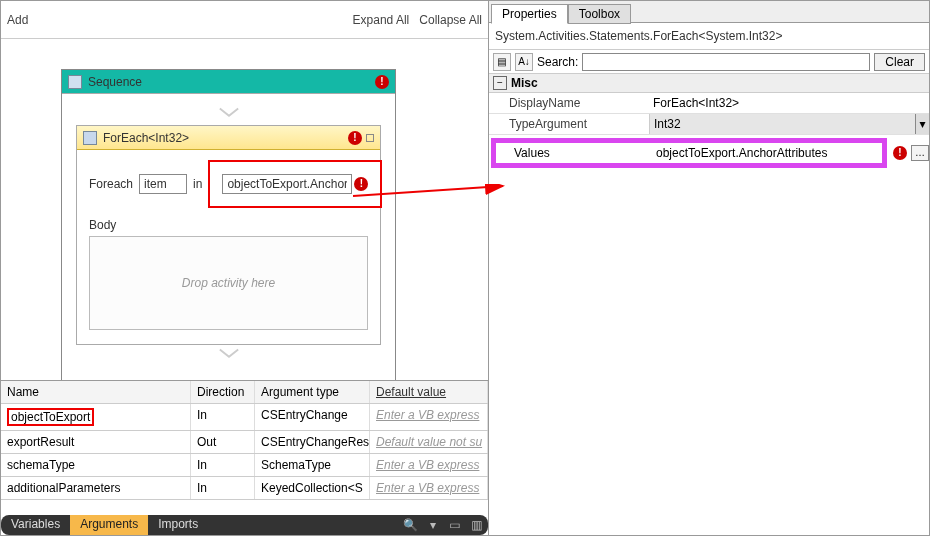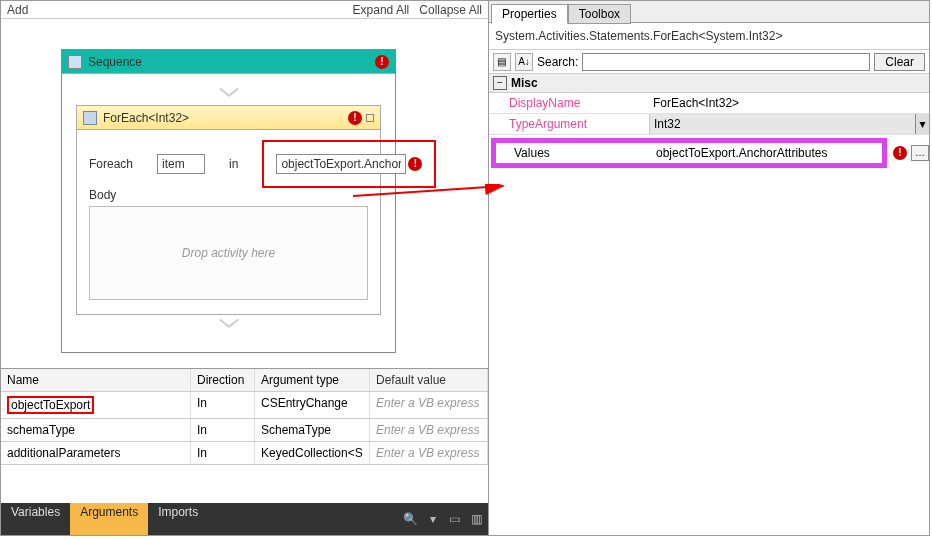--- a/index.html
+++ b/index.html
@@ -4,21 +4,21 @@
 <style>
 * { box-sizing: border-box; margin: 0; padding: 0; font-family: "Segoe UI", Tahoma, sans-serif; font-size: 12px; }
 body { background: #fff; width: 932px; height: 539px; overflow: hidden; position: relative; }
 
 .main { display: flex; width: 930px; height: 536px; border: 1px solid #999; }
 
 .left-pane { width: 488px; border-right: 1px solid #999; display: flex; flex-direction: column; position: relative; }
 .right-pane { flex: 1; display: flex; flex-direction: column; }
 
 
-.left-top { height: 18px; display: flex; align-items: center; padding: 0 6px; border-bottom: 1px solid #ccc; }
+.left-top { height: 38px; display: flex; align-items: center; padding: 0 6px; border-bottom: 1px solid #ccc; }
 .left-top .btn { color: #444; cursor: pointer; }
 .left-top .spacer { flex: 1; }
 .left-top .btn + .btn { margin-left: 10px; }
 
 
 .canvas { flex: 1; overflow: hidden; padding: 30px 60px 10px; }
 .sequence { width: 335px; border: 1px solid #888; }
 .seq-header { height: 24px; display: flex; align-items: center; background: #14b8a6; padding: 0 6px; border-bottom: 1px solid #aaa; }
 .seq-header .ico { width: 14px; height: 14px; background: #d0e0f0; border: 1px solid #789; margin-right: 6px; }
 .seq-header .title { flex: 1; color: #333; }
@@ -28,46 +28,46 @@
 .seq-body { padding: 10px 14px 16px; }
 .drop-arrow { text-align: center; color: #ccc; padding: 2px; }
 .drop-arrow svg { width: 22px; height: 14px; }
 
 .foreach-box { border: 1px solid #aaa; }
 .foreach-header { height: 24px; display: flex; align-items: center; background: linear-gradient(#fff6c6,#ffe68f); padding: 0 6px; border-bottom: 1px solid #d0b030; }
 .foreach-header .ico { width: 14px; height: 14px; background: #c8d8ec; border: 1px solid #789; margin-right: 6px; }
 .foreach-header .title { flex: 1; color: #333; }
 
 .foreach-body { padding: 10px 12px 14px; }
-.fe-row { display: flex; align-items: center; gap: 24px; }
+.fe-row { display: flex; align-items: center; gap: 6px; margin-bottom: 10px; }
 .fe-row .lbl { color: #333; }
 .fe-input { height: 20px; border: 1px solid #888; background: #fff; padding: 0 4px; color: #333; }
 .fe-item { width: 48px; }
 .fe-in-wrap { display: flex; align-items: center; border: 2px solid #e00; padding: 12px; }
 .fe-in-wrap .fe-input { width: 130px; }
 .fe-in-wrap .err-ico { margin-left: 2px; }
 
 .body-lbl { color: #333; margin-bottom: 4px; }
 .drop-zone { height: 94px; border: 1px solid #bbb; background: #fcfcfc; display: flex; align-items: center; justify-content: center; color: #999; font-style: italic; }
 
 
 .args { height: 135px; border-top: 1px solid #999; display: flex; flex-direction: column; }
 .args-head, .args-row { display: flex; border-bottom: 1px solid #ccc; }
 .args-head { background: #f4f4f4; }
 .args-head > div, .args-row > div { padding: 4px 6px; border-right: 1px solid #ddd; overflow: hidden; white-space: nowrap; }
 .col-name { width: 190px; }
 .col-dir { width: 64px; }
 .col-type { width: 115px; }
-.col-def { flex: 1; color: #333; }
+.col-def { flex: 1; color: #333; text-decoration: underline; }
 .args-row .col-def.placeholder { color: #999; font-style: italic; }
 .args-body { overflow-y: scroll; flex:1; }
 .highlighted-name { border: 2px solid #e00; display: inline-block; padding: 0 2px; }
 
 
-.bottom-tabs { height: 32px; background: #333; display: flex; align-items: stretch; color: #ddd; font-size: 12px; }
+.bottom-tabs { height: 20px; background: #333; display: flex; align-items: stretch; color: #ddd; font-size: 12px; border-radius: 8px; }
 .bottom-tabs .tab { padding: 2px 10px; cursor: pointer; }
 .bottom-tabs .tab.active { background: #f7b84a; color: #222; }
 .bottom-tabs .spacer { flex: 1; }
 .bottom-tabs .ico-btn { width: 22px; display: flex; align-items: center; justify-content: center; color: #bbb; cursor: pointer; }
 
 
 .tabstrip { height: 22px; display: flex; align-items: flex-end; background: #eee; border-bottom: 1px solid #999; padding-left: 2px; gap: 0; }
 .tabstrip .tab { padding: 2px 10px; border: 1px solid #999; background: #e0e0e0; position: relative; top: 2px; cursor: pointer; }
 .tabstrip .tab.active { background: #fff; border-bottom: 1px solid #fff; }
 
@@ -76,21 +76,21 @@
 .tb-ico { width: 18px; height: 18px; border: 1px solid #aaa; background: #f4f4f4; display:flex; align-items:center; justify-content:center; cursor:pointer; font-size:10px; }
 .prop-toolbar input { flex: 1; height: 18px; border: 1px solid #888; padding: 0 4px; }
 .prop-toolbar .clear-btn { height: 18px; border: 1px solid #888; background: #f0f0f0; padding: 0 10px; cursor: pointer; }
 
 .prop-grid { flex: 1; }
 .cat-row { display: flex; align-items: center; background: #eee; border-bottom: 1px solid #ccc; }
 .cat-row .expander { width: 14px; height: 14px; border: 1px solid #666; margin: 2px 4px; display:flex; align-items:center; justify-content:center; font-size:10px; line-height:1; cursor:pointer; }
 .cat-row .cat-name { font-weight: bold; }
 
 .prop-row { display: flex; align-items: stretch; border-bottom: 1px solid #e0e0e0; }
-.prop-row .pname { width: 160px; padding: 3px 6px 3px 20px; color: #ec4899; }
+.prop-row .pname { width: 160px; padding: 3px 6px 3px 20px; color: #404040; }
 .prop-row .pval { flex: 1; padding: 0; display: flex; align-items: center; }
 .prop-row .pval span { padding: 3px 4px; }
 .prop-row.type .pval { background: #e6e6e6; border-left:1px solid #ccc; }
 .prop-row.type .pval .dd { width: 14px; border-left: 1px solid #888; text-align:center; background:#ddd; align-self:stretch; display:flex; align-items:center; justify-content:center; cursor:pointer; }
 
 .values-row-wrap { display: flex; align-items: center; border: 5px solid #d946ef; margin: 3px 2px; }
 .values-row-wrap .pname { width: 156px; padding: 3px 6px 3px 18px; }
 .values-row-wrap .pval-box { flex: 1; padding: 3px 4px; }
 .ellipsis-btn { width: 18px; height: 16px; border: 1px solid #888; background: #f4f4f4; margin-left: 4px; text-align:center; cursor:pointer; font-size:10px; line-height:14px; }
 .after-values { display:flex; align-items:center; padding-left:4px; }
@@ -162,20 +162,26 @@
         <div class="col-def">Default value</div>
       </div>
       <div class="args-body" id="args-body">
           <div class="args-row">
             <div class="col-name"><span class="highlighted-name">objectToExport</span></div>
             <div class="col-dir">In</div>
             <div class="col-type">CSEntryChange</div>
             <div class="col-def placeholder">Enter a VB express</div>
           </div>
           <div class="args-row">
+            <div class="col-name">exportResult</div>
+            <div class="col-dir">Out</div>
+            <div class="col-type">CSEntryChangeRes</div>
+            <div class="col-def placeholder">Default value not su</div>
+          </div>
+          <div class="args-row">
             <div class="col-name">schemaType</div>
             <div class="col-dir">In</div>
             <div class="col-type">SchemaType</div>
             <div class="col-def placeholder">Enter a VB express</div>
           </div>
           <div class="args-row">
             <div class="col-name">additionalParameters</div>
             <div class="col-dir">In</div>
             <div class="col-type">KeyedCollection&lt;S</div>
             <div class="col-def placeholder">Enter a VB express</div>

